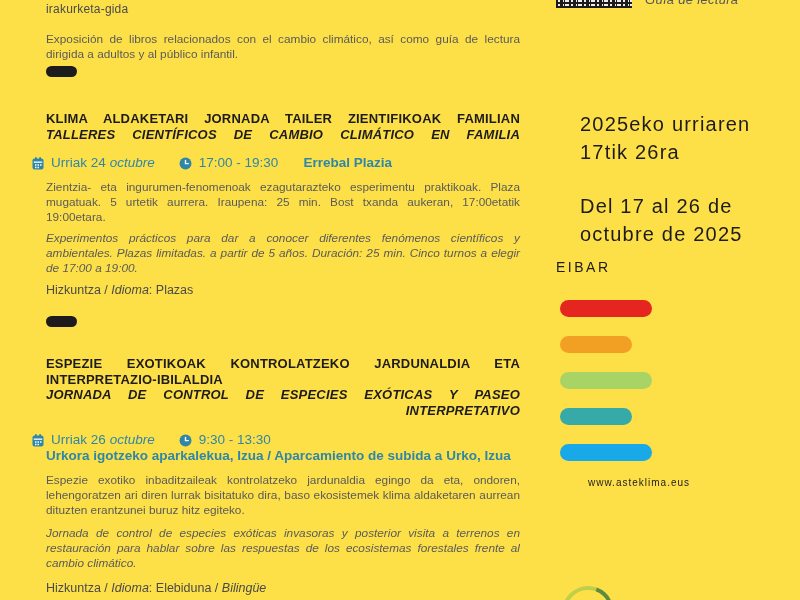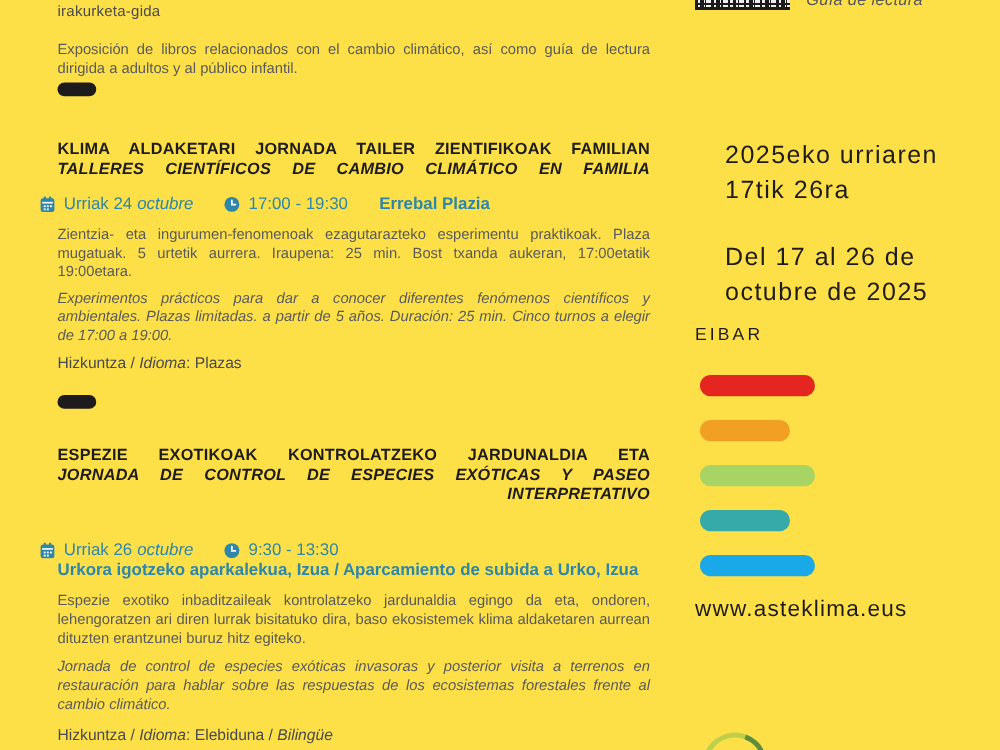--- a/index.html
+++ b/index.html
@@ -50,21 +50,21 @@
       repeating-linear-gradient(0deg,#1e1b1c 0 2px,#efeeec 2px 4px);}
   .qr-label{left:645px;top:-8px;font-size:13px;font-style:italic;color:#55555a;letter-spacing:.3px;white-space:nowrap;}
   .side-date{font-size:20px;line-height:27.5px;color:#1e1b1c;letter-spacing:1.2px;white-space:pre-line;margin-left:24px;}
   .sd-eu{top:111px;}
   .sd-es{top:193px;}
   .city{top:259px;font-size:14px;color:#1e1b1c;letter-spacing:2.5px;}
   .bar{left:560px;height:17px;border-radius:9px;}
   .bar.wide{width:92px;}
   .bar.narrow{width:72px;}
   .bar-1{top:300px;} .bar-2{top:336px;} .bar-3{top:372px;} .bar-4{top:408px;} .bar-5{top:444px;}
-  .website{top:477px;font-size:18px;color:#1e1b1c;letter-spacing:1px;text-decoration:none;}
+  .website{top:477px;font-size:10px;color:#1e1b1c;letter-spacing:1px;text-decoration:none;margin-left:32px;}
   .logo-partial{left:562px;top:586px;width:44px;height:44px;border-radius:50%;
     border:4px solid #bfcf4b;border-right-color:#5d8c3c;transform:rotate(-25deg);background:transparent;}
 </style>
 </head>
 <body>
 
 <div class="page">
 
   <div class="abs main-left tail-label">irakurketa-gida</div>
   <p class="abs main-left tail-desc">Exposición de libros relacionados con el cambio climático, así como guía de lectura dirigida a adultos y al público infantil.</p>
@@ -101,20 +101,21 @@
   </div>
 
   <p class="abs main-left body-p b1">Zientzia- eta ingurumen-fenomenoak ezagutarazteko esperimentu praktikoak. Plaza mugatuak. 5 urtetik aurrera. Iraupena: 25 min. Bost txanda aukeran, 17:00etatik 19:00etara.</p>
   <p class="abs main-left body-p desc-es de1">Experimentos prácticos para dar a conocer diferentes fenómenos científicos y ambientales. Plazas limitadas. a partir de 5 años. Duración: 25 min. Cinco turnos a elegir de 17:00 a 19:00.</p>
   <div class="abs main-left lang l1"><span>Hizkuntza / </span><i>Idioma</i><span>: Plazas</span><i></i></div>
 
   <div class="abs divider d2"></div>
 
   <div class="abs main-left ev-title t2">
     <div class="fj">ESPEZIE EXOTIKOAK KONTROLATZEKO JARDUNALDIA ETA</div>
+    <div>INTERPRETAZIO-IBILALDIA</div>
     <div class="fj it">JORNADA DE CONTROL DE ESPECIES EXÓTICAS Y PASEO</div>
     <div class="it">INTERPRETATIVO</div>
   </div>
 
   <div class="abs meta m2">
     <span class="ico">
       <svg width="12" height="13" viewBox="0 0 24 26">
           <rect x="1" y="3" width="22" height="22" rx="4" fill="#2e86a8"></rect>
           <rect x="6" y="0" width="3.5" height="6" rx="1.7" fill="#2e86a8"></rect>
           <rect x="14.5" y="0" width="3.5" height="6" rx="1.7" fill="#2e86a8"></rect>

